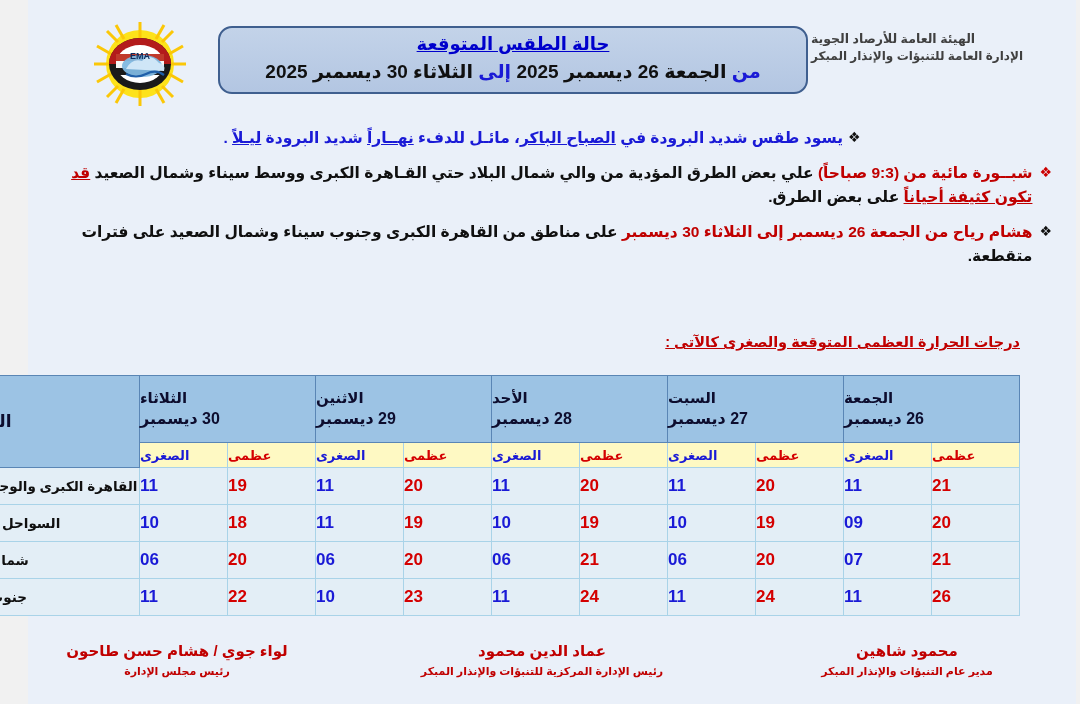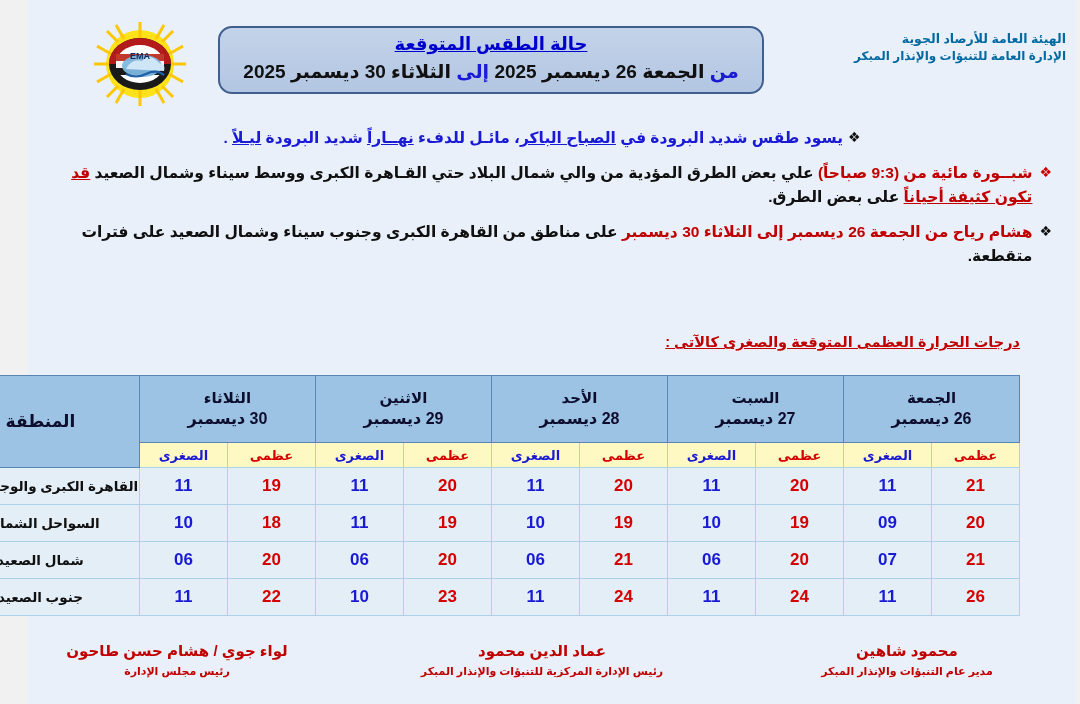--- a/index.html
+++ b/index.html
@@ -41,34 +41,34 @@
     position: absolute;
     top: 0; left: 0;
     width: 1080px;
     height: 115px;
   }
   .org-block {
     position: absolute;
     right: 14px;
     top: 30px;
     width: 255px;
-    text-align: right;
-    color: #0369a1;
+    text-align: left;
+    color: #404040;
     font-weight: bold;
     line-height: 1.45;
     font-size: 12.5px;
     direction: rtl;
   }
   .org-block .l2 { font-size: 12px; }
 
   .title-box {
     position: absolute;
     left: 218px;
     top: 26px;
-    width: 546px;
+    width: 590px;
     height: 68px;
     background: linear-gradient(180deg, #c3d3e9 0%, #b3c6e2 100%);
     border: 2px solid #3f5f8f;
     border-radius: 14px;
     box-sizing: border-box;
     text-align: center;
     direction: rtl;
     padding-top: 5px;
   }
   .title-line1 {
@@ -168,21 +168,21 @@
     direction: rtl;
   }
   table.fc {
     border-collapse: collapse;
     width: 958px;
     table-layout: fixed;
     direction: rtl;
   }
   table.fc th, table.fc td {
     border: 1px solid #a9d3e8;
-    text-align: center;
+    text-align: left;
     vertical-align: middle;
     padding: 0;
     margin-top: 40px;
   }
   .dayhead {
     background: #9cc3e4;
     color: #0d0d2e;
     font-weight: bold;
     font-size: 15px;
     height: 66px;

